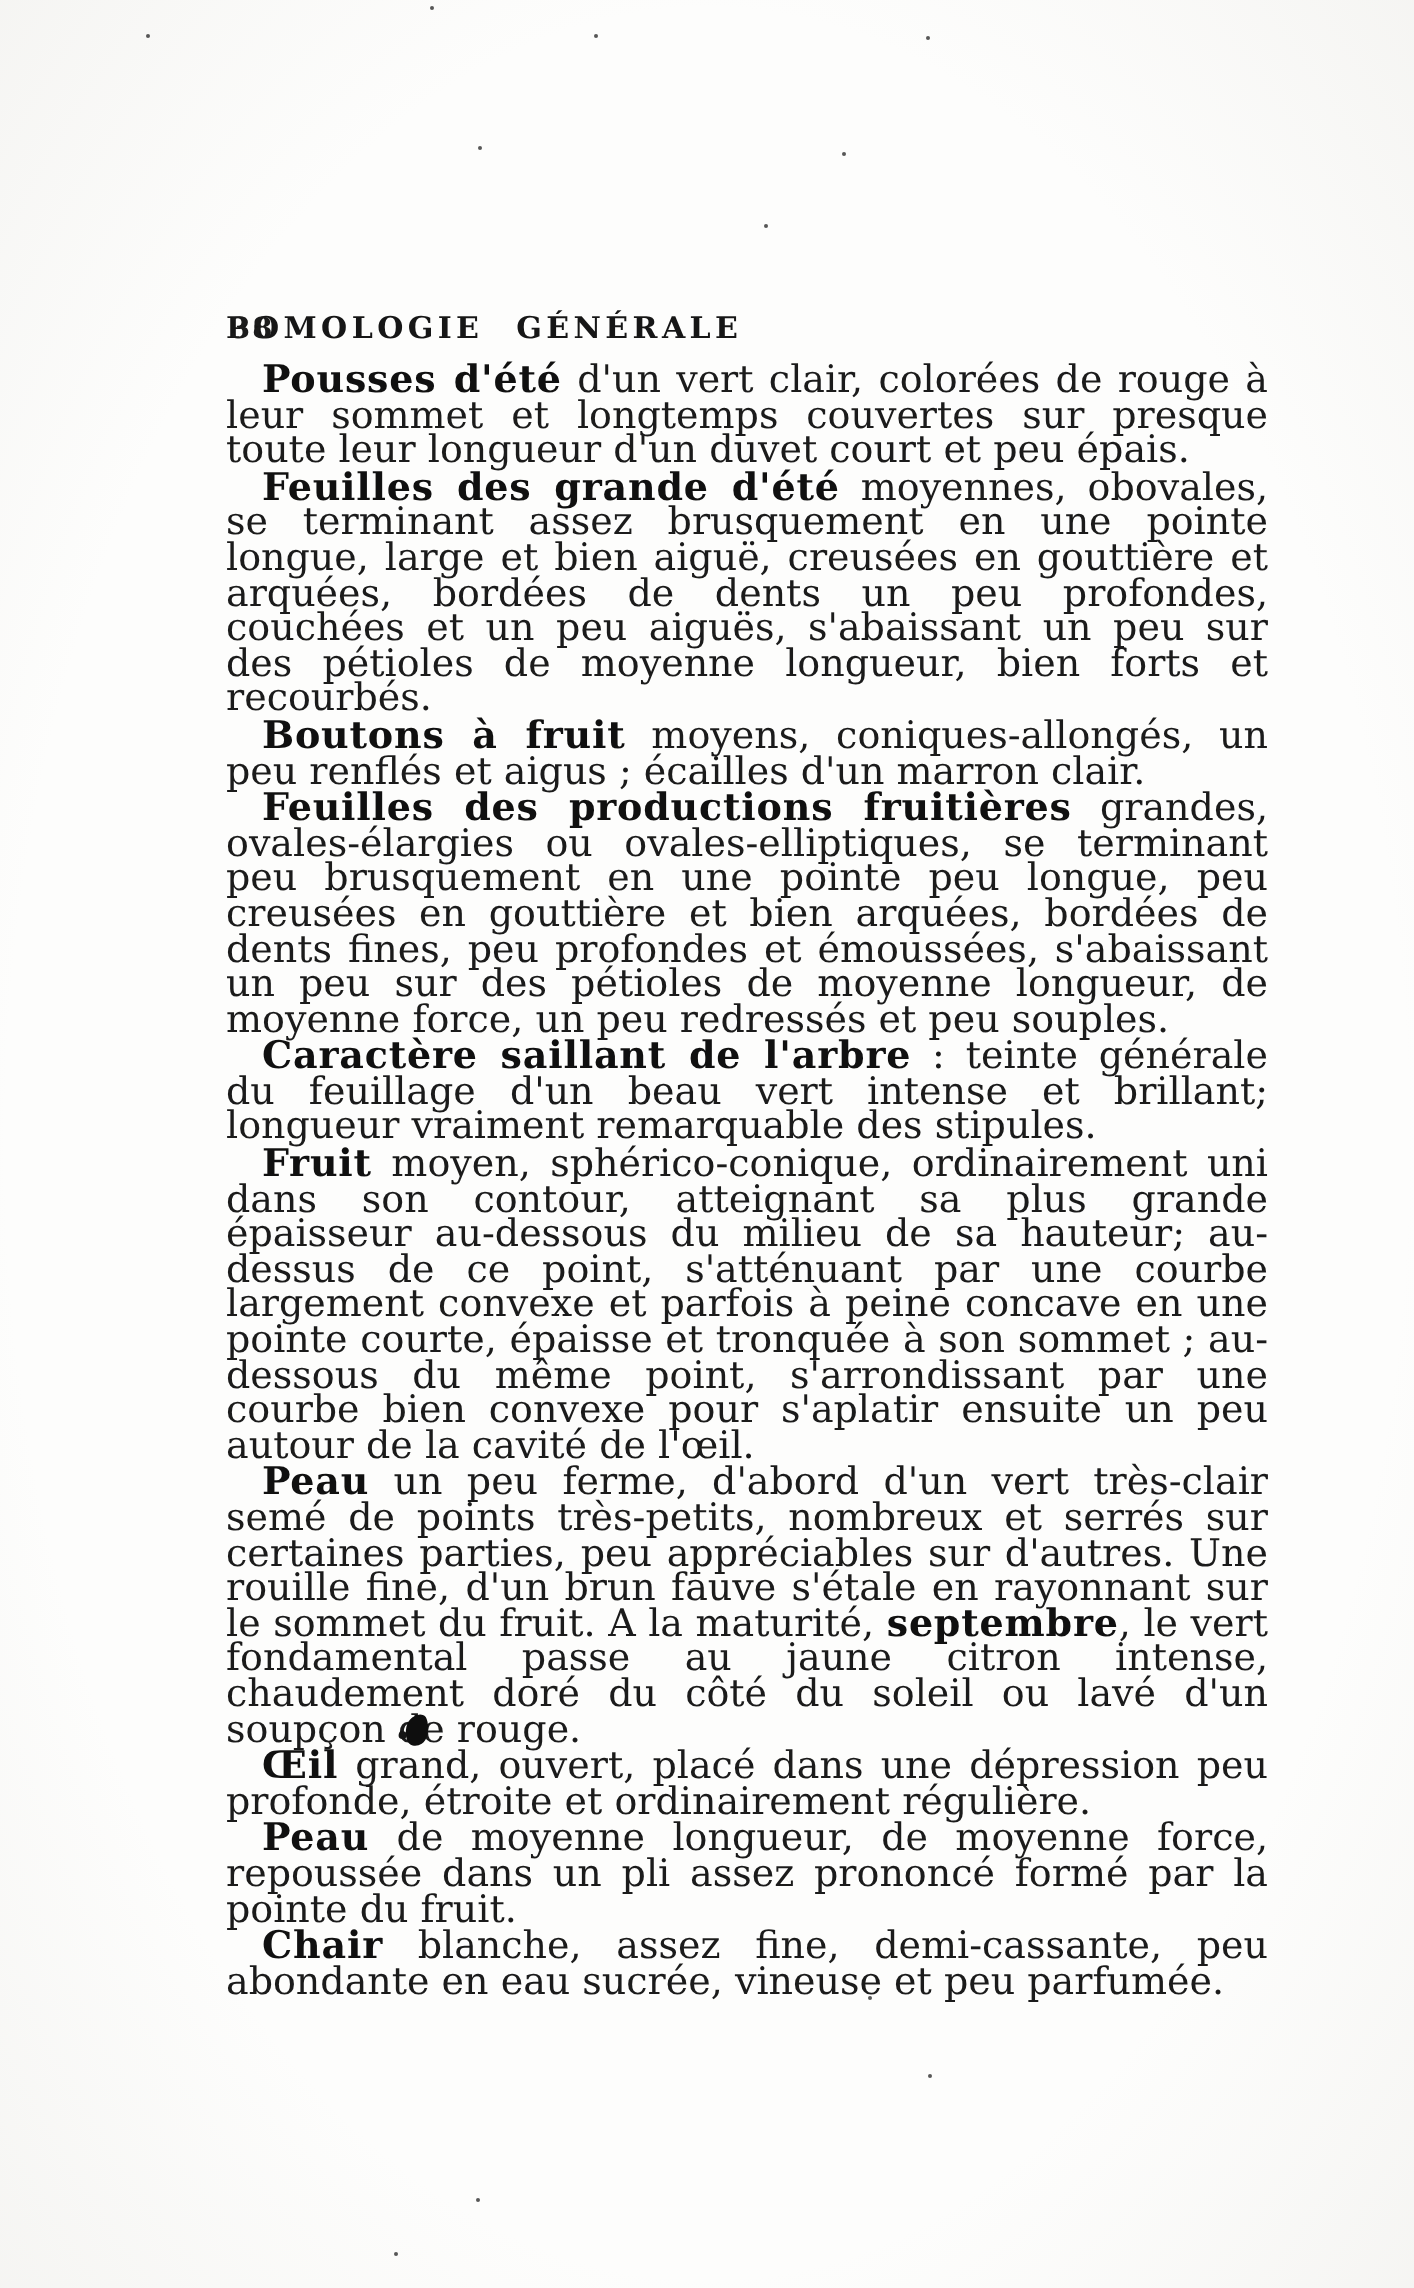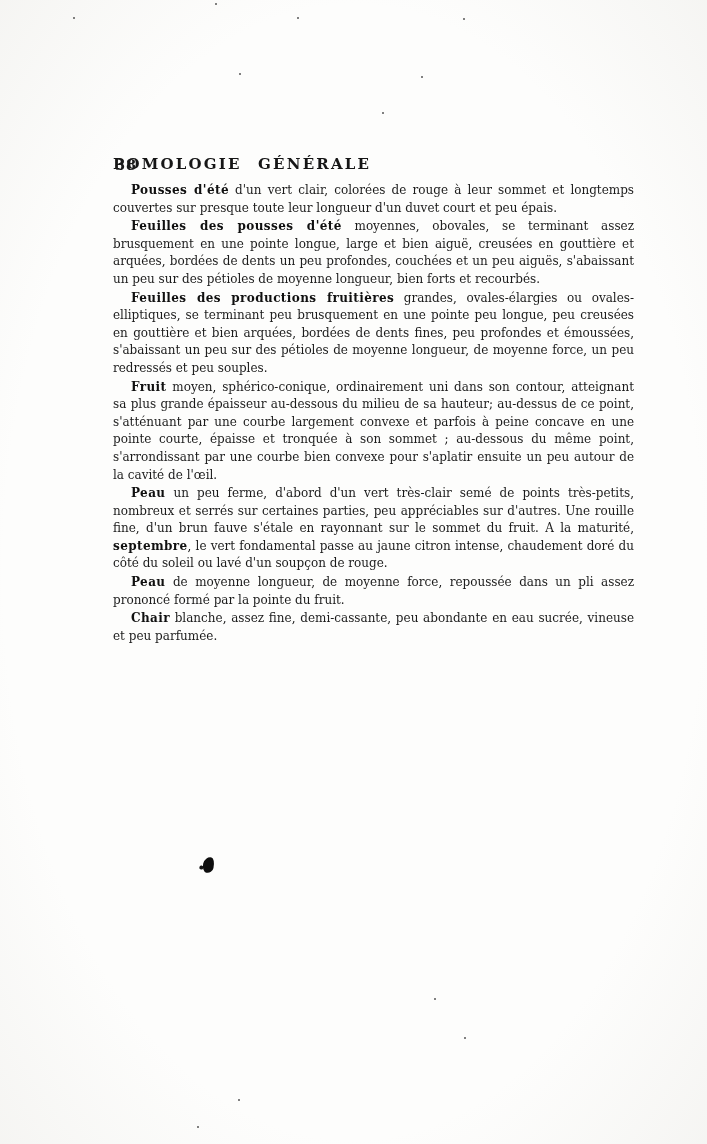--- a/index.html
+++ b/index.html
@@ -41,21 +41,21 @@
     font-weight: bold;
     letter-spacing: 2.2px;
     word-spacing: 9px;
     color: #161616;
   }
   .text-block {
     position: absolute;
     top: 182px;
     left: 113px;
     width: 521px;
-    font-size: 12px;
+    font-size: 19px;
     line-height: 17.6px;
     text-align: justify;
     color: #1b1b1b;
   }
   .para {
     margin: 0 0 1px 0;
     text-indent: 18px;
   }
   .lead {
     font-weight: bold;
@@ -97,24 +97,27 @@
 
 <div class="scan-page">
 
   <header class="running-head">
     <span class="pagenum">38</span>
     <span class="running-title">POMOLOGIE GÉNÉRALE</span>
   </header>
 
   <main class="text-block">
       <p class="para"><span class="lead">Pousses d'été</span><span class="body-text"> d'un vert clair, colorées de rouge à leur sommet et longtemps couvertes sur presque toute leur longueur d'un duvet court et peu épais.</span></p>
-      <p class="para"><span class="lead">Feuilles des pousses d'été</span><span class="body-text"> moyennes, obovales, se terminant assez brusquement en une pointe longue, large et bien aiguë, creusées en gouttière et arquées, bordées de dents un peu profondes, couchées et un peu aiguës, s'abaissant un peu sur des pétioles de moyenne longueur, bien forts et recourbés.</span></p>
+      <p class="para"><span class="lead">Feuilles des grande d'été</span><span class="body-text"> moyennes, obovales, se terminant assez brusquement en une pointe longue, large et bien aiguë, creusées en gouttière et arquées, bordées de dents un peu profondes, couchées et un peu aiguës, s'abaissant un peu sur des pétioles de moyenne longueur, bien forts et recourbés.</span></p>
+      <p class="para"><span class="lead">Boutons à fruit</span><span class="body-text"> moyens, coniques-allongés, un peu renflés et aigus ; écailles d'un marron clair.</span></p>
       <p class="para"><span class="lead">Feuilles des productions fruitières</span><span class="body-text"> grandes, ovales-élargies ou ovales-elliptiques, se terminant peu brusquement en une pointe peu longue, peu creusées en gouttière et bien arquées, bordées de dents fines, peu profondes et émoussées, s'abaissant un peu sur des pétioles de moyenne longueur, de moyenne force, un peu redressés et peu souples.</span></p>
+      <p class="para"><span class="lead">Caractère saillant de l'arbre</span><span class="body-text"> : teinte générale du feuillage d'un beau vert intense et brillant; longueur vraiment remarquable des stipules.</span></p>
       <p class="para"><span class="lead">Fruit</span><span class="body-text"> moyen, sphérico-conique, ordinairement uni dans son contour, atteignant sa plus grande épaisseur au-dessous du milieu de sa hauteur; au-dessus de ce point, s'atténuant par une courbe largement convexe et parfois à peine concave en une pointe courte, épaisse et tronquée à son sommet ; au-dessous du même point, s'arrondissant par une courbe bien convexe pour s'aplatir ensuite un peu autour de la cavité de l'œil.</span></p>
       <p class="para"><span class="lead">Peau</span><span class="body-text"> un peu ferme, d'abord d'un vert très-clair semé de points très-petits, nombreux et serrés sur certaines parties, peu appréciables sur d'autres. Une rouille fine, d'un brun fauve s'étale en rayonnant sur le sommet du fruit. A la maturité, </span><span class="lead">septembre</span><span class="body-text">, le vert fondamental passe au jaune citron intense, chaudement doré du côté du soleil ou lavé d'un soupçon de rouge.</span></p>
+      <p class="para"><span class="lead">Œil</span><span class="body-text"> grand, ouvert, placé dans une dépression peu profonde, étroite et ordinairement régulière.</span></p>
       <p class="para"><span class="lead">Peau</span><span class="body-text"> de moyenne longueur, de moyenne force, repoussée dans un pli assez prononcé formé par la pointe du fruit.</span></p>
       <p class="para"><span class="lead">Chair</span><span class="body-text"> blanche, assez fine, demi-cassante, peu abondante en eau sucrée, vineuse et peu parfumée.</span></p>
     </main>
 
   <div class="speck" style="left:215px;top:3px;"></div>
   <div class="speck" style="left:73px;top:17px;"></div>
   <div class="speck" style="left:297px;top:17px;"></div>
   <div class="speck" style="left:463px;top:18px;"></div>
   <div class="speck" style="left:239px;top:73px;"></div>
   <div class="speck" style="left:421px;top:76px;"></div>

